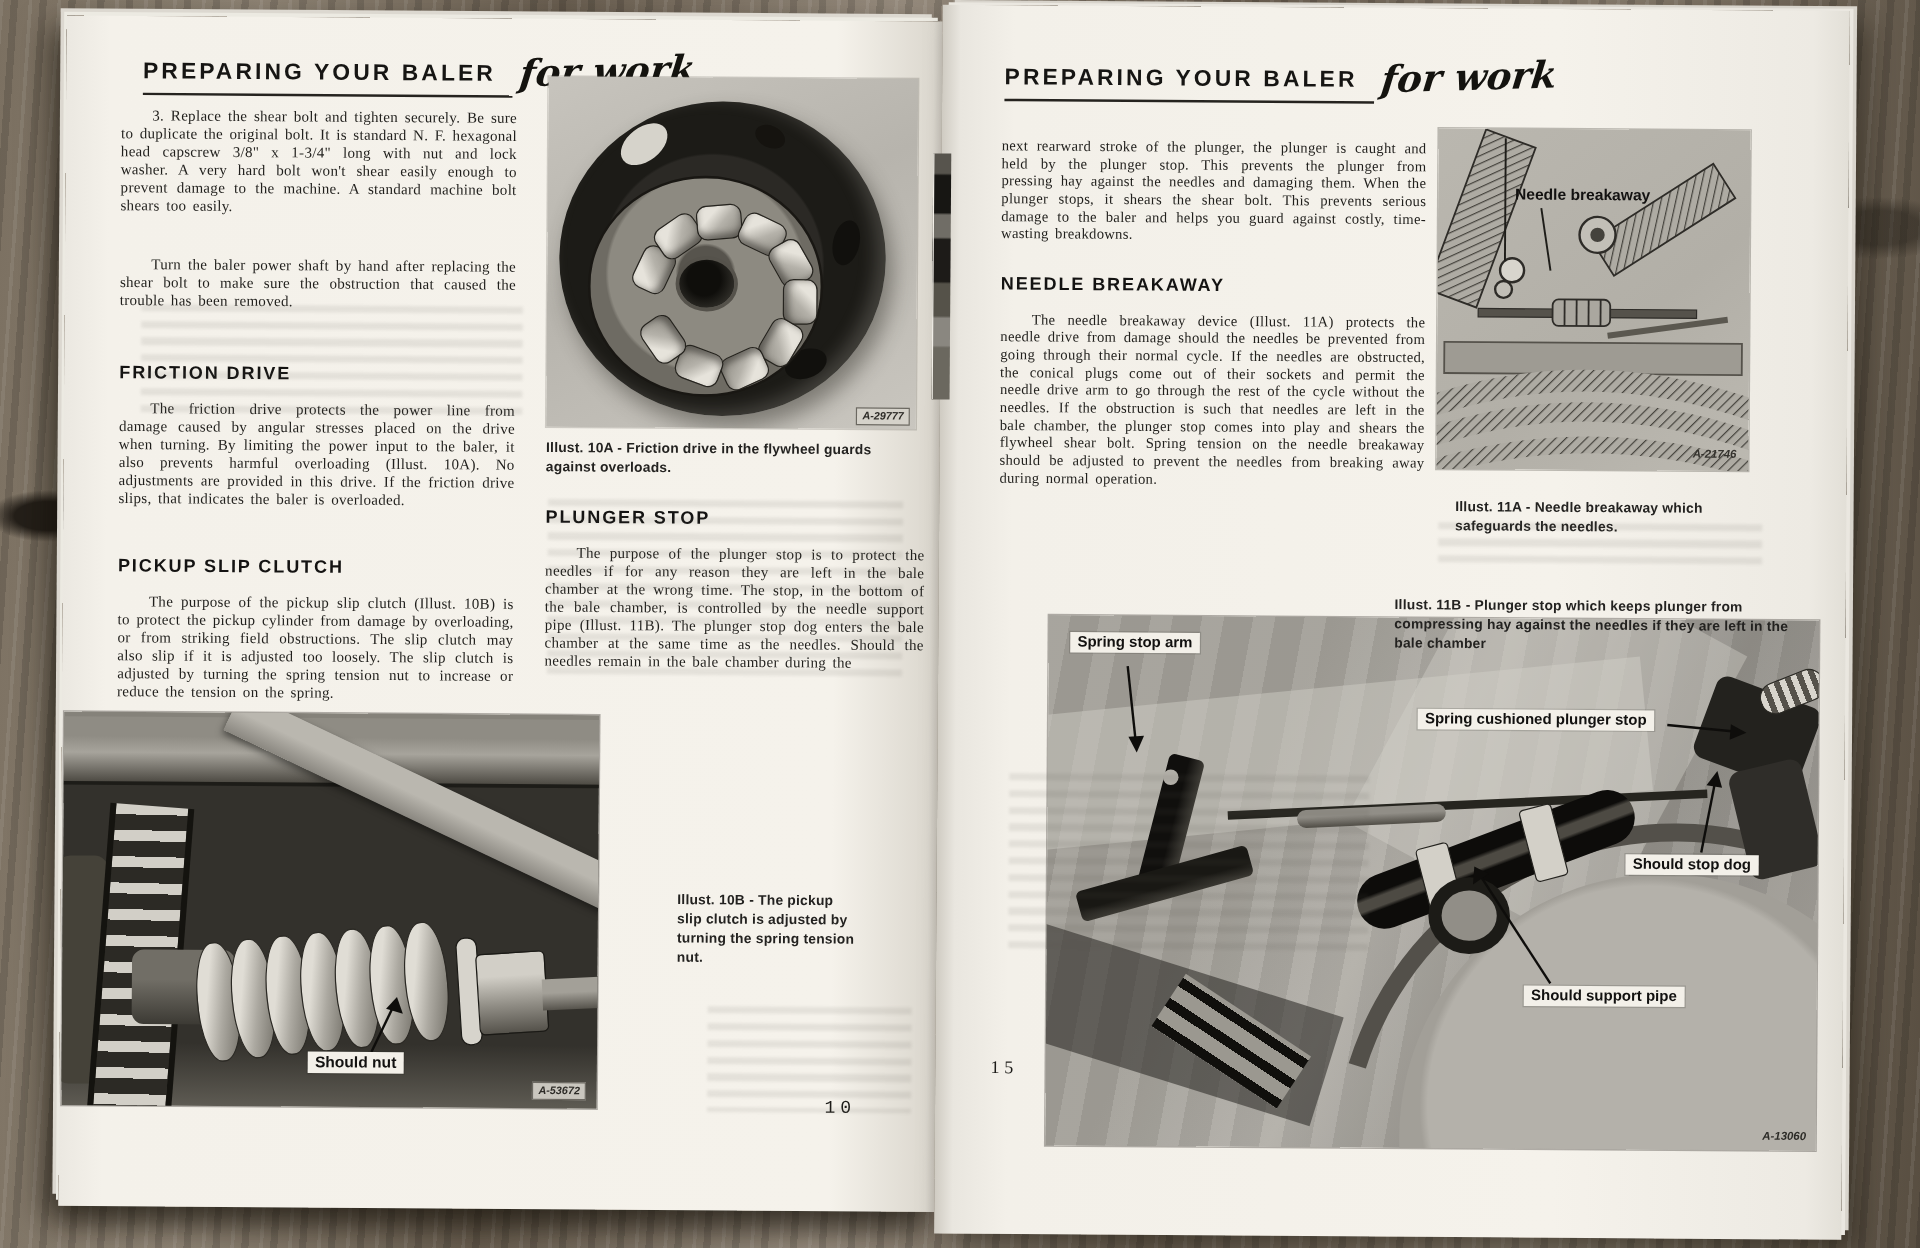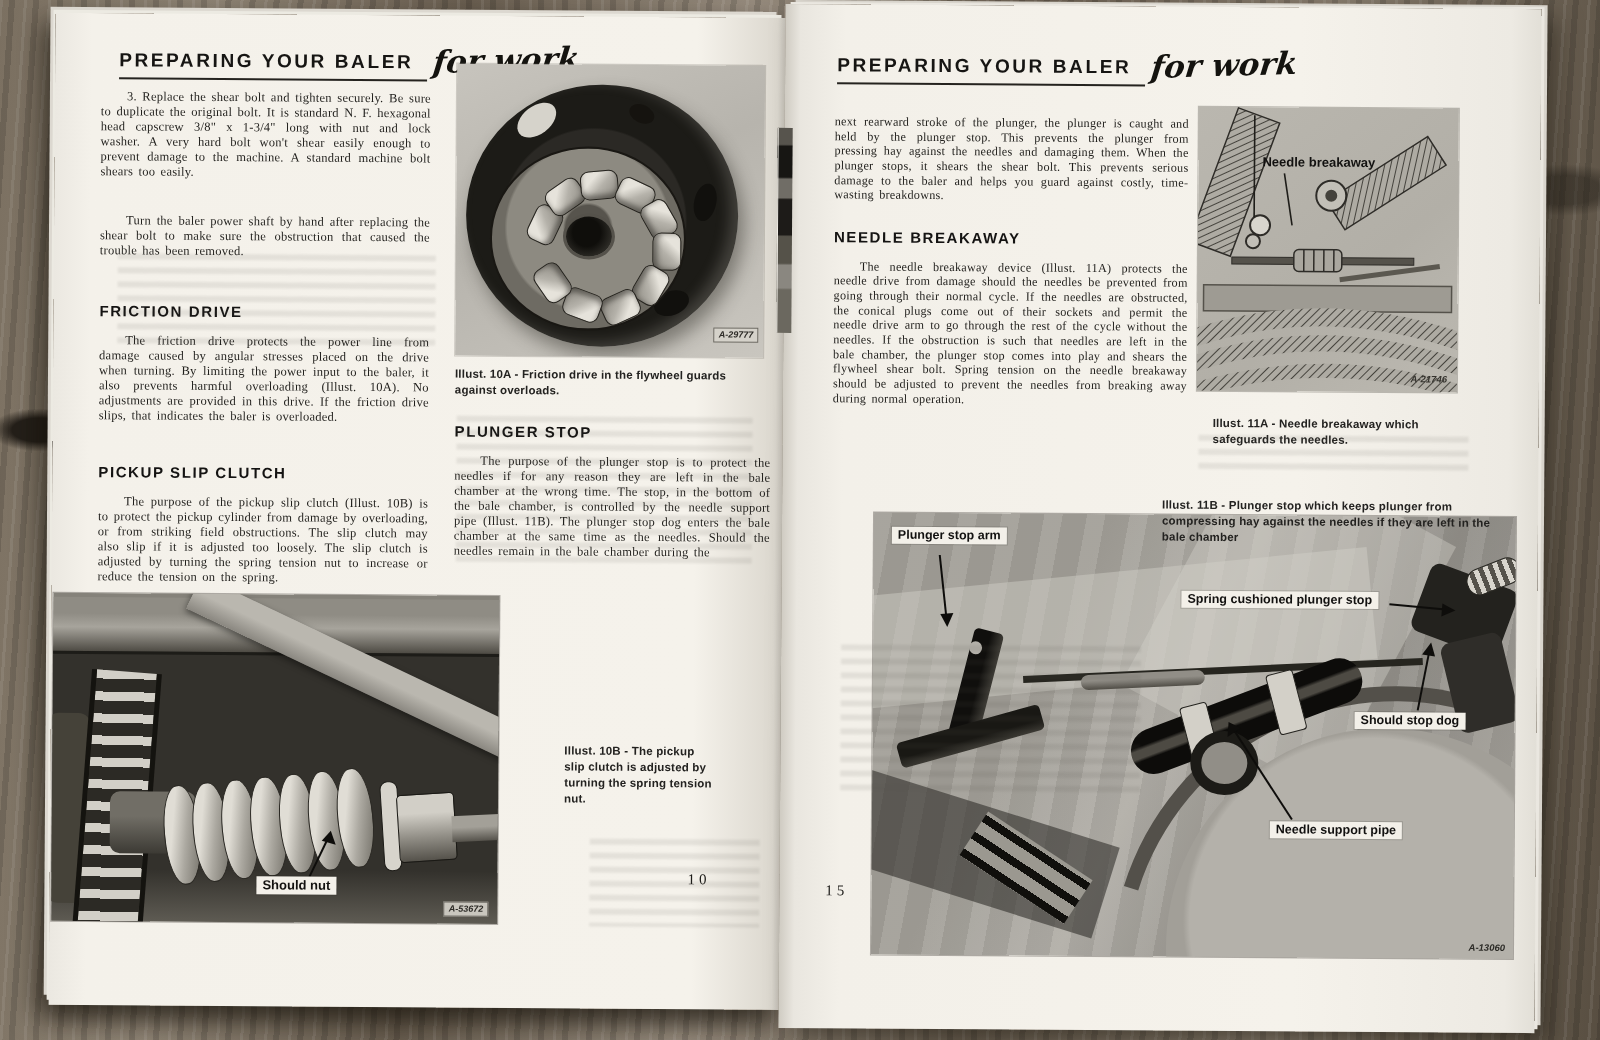--- a/index.html
+++ b/index.html
@@ -82,21 +82,21 @@
   .coil{width:34px;height:98px;border-radius:17px/49px;border:1px solid #2b2924;margin-right:-7px;
     background:linear-gradient(100deg,#e0ddd5 0 30%,#aca9a1 58%,#6e6b63 100%);}
   .f-collar{position:absolute;left:330px;top:186px;width:16px;height:88px;border-radius:8px;border:1px solid #1c1b17;
     background:#d7d4cc;transform:rotate(-4deg);}
   .f-nut{position:absolute;left:346px;top:198px;width:56px;height:66px;border-radius:5px;border:1px solid #1a1915;transform:rotate(-4deg);
     background:linear-gradient(180deg,#d2cfc7 0 28%,#908d85 65%,#55524b 100%);}
   .f-rod{position:absolute;left:400px;top:214px;width:250px;height:26px;transform:rotate(-3deg);
     background:linear-gradient(180deg,#a3a098 0 45%,#56534c 100%);}
   
   .cap10b{position:absolute;left:514px;top:714px;width:152px;}
-  .pnum10{left:638px;top:854px;}
+  .pnum10{left:638px;top:898px;font-family:Liberation Mono, monospace;}
   
   .r-colA{position:absolute;left:50px;top:110px;width:354px;}
   .r-colA .bodytxt{font-size:12.2px;}
   .il11a{position:absolute;left:414px;top:100px;width:260px;height:284px;overflow:hidden;
     background:linear-gradient(140deg,#bab7af 0%,#b2afa7 60%,#bcb9b1 100%);box-shadow:0 0 0 1px rgba(80,76,70,.35);}
   .lbl-nb{left:58px;top:46px;background:transparent;box-shadow:none;font-size:13px;}
   .cap11a{position:absolute;left:430px;top:396px;width:238px;}
   .cap11b{position:absolute;left:380px;top:478px;width:354px;z-index:4;}
   .pnum11{left:46px;top:878px;}
   
@@ -169,21 +169,21 @@
         <div class="bolt" style="left:90px;top:118px;transform:rotate(-35deg);"></div>
         <div class="bolt" style="left:124px;top:106px;transform:rotate(-5deg);"></div>
         <div class="bolt" style="left:160px;top:116px;transform:rotate(25deg);"></div>
         <div class="bolt" style="left:184px;top:140px;transform:rotate(60deg);"></div>
         <div class="bolt" style="left:192px;top:172px;transform:rotate(90deg);"></div>
         <div class="bolt" style="left:176px;top:206px;transform:rotate(120deg);"></div>
         <div class="bolt" style="left:146px;top:228px;transform:rotate(155deg);"></div>
         <div class="bolt" style="left:108px;top:226px;transform:rotate(-160deg);"></div>
         <div class="bolt" style="left:78px;top:204px;transform:rotate(-125deg);"></div>
         <div class="fw-hub"></div>
-        <div class="code-tag" style="right:5px;bottom:15px;font-style:italic;">A-29777</div>
+        <div class="code-tag" style="right:5px;bottom:3px;font-style:italic;">A-29777</div>
       </div>
       <p class="cap" style="margin:10px 0 0;width:302px;">Illust. 10A - Friction drive in the flywheel guards against overloads.</p>
       <h3 class="sec" style="margin-top:24px;">PLUNGER STOP</h3>
       <p class="bodytxt ind">The purpose of the plunger stop is to protect the needles if for any reason they are left in the bale chamber at the wrong time.  The stop, in the bottom of the bale chamber, is controlled by the needle support pipe (Illust. 11B). The plunger stop dog enters the bale chamber at the same time as the needles.  Should the needles remain in the bale chamber during the</p>
     </div>
 
     <div class="ph10b">
       <div class="f-frame"></div>
       <div class="f-belt"></div>
       <div class="f-gear"></div>
@@ -287,23 +287,23 @@
       <svg class="ovl" width="642" height="442" viewBox="0 0 642 442">
         <line x1="66" y1="42" x2="73" y2="104" stroke="#0e0d0b" stroke-width="2"></line>
         <polygon points="74,114 67,101 80,100" fill="#0e0d0b"></polygon>
         <line x1="516" y1="88" x2="572" y2="93" stroke="#0e0d0b" stroke-width="2"></line>
         <polygon points="582,94 569,87 568,100" fill="#0e0d0b"></polygon>
         <line x1="545" y1="194" x2="556" y2="136" stroke="#0e0d0b" stroke-width="2"></line>
         <polygon points="558,126 549,138 562,140" fill="#0e0d0b"></polygon>
         <line x1="420" y1="304" x2="362" y2="216" stroke="#0e0d0b" stroke-width="2"></line>
         <polygon points="356,207 355,222 368,213" fill="#0e0d0b"></polygon>
       </svg>
-      <div class="plabel lbl-arm">Plunger stop arm</div>
+      <div class="plabel lbl-arm">Spring stop arm</div>
       <div class="plabel lbl-spring">Spring cushioned plunger stop</div>
       <div class="plabel lbl-dog">Should stop dog</div>
-      <div class="plabel lbl-pipe">Needle support pipe</div>
+      <div class="plabel lbl-pipe">Should support pipe</div>
       <div class="code-plain" style="right:8px;bottom:6px;color:#2c2b27;">A-13060</div>
     </div>
 
     <div class="ghost" style="left:416px;top:428px;width:270px;height:42px;"></div>
     <div class="ghost" style="left:60px;top:640px;width:300px;height:150px;"></div>
   </div>
 </div>
 
 </body></html>

